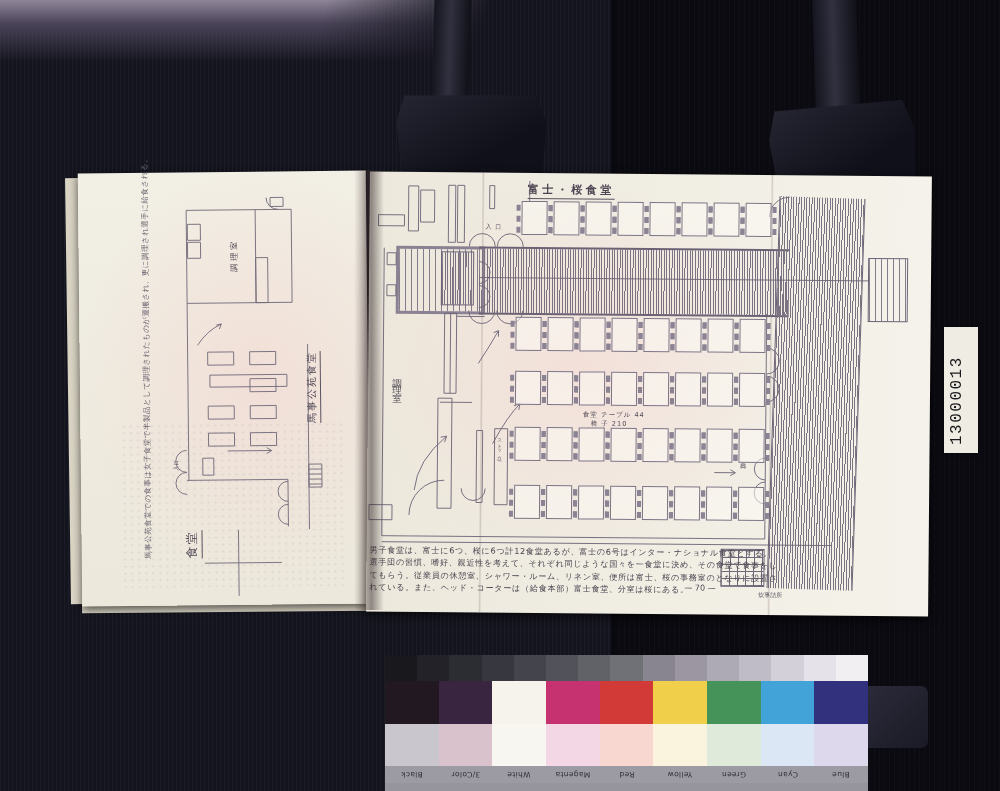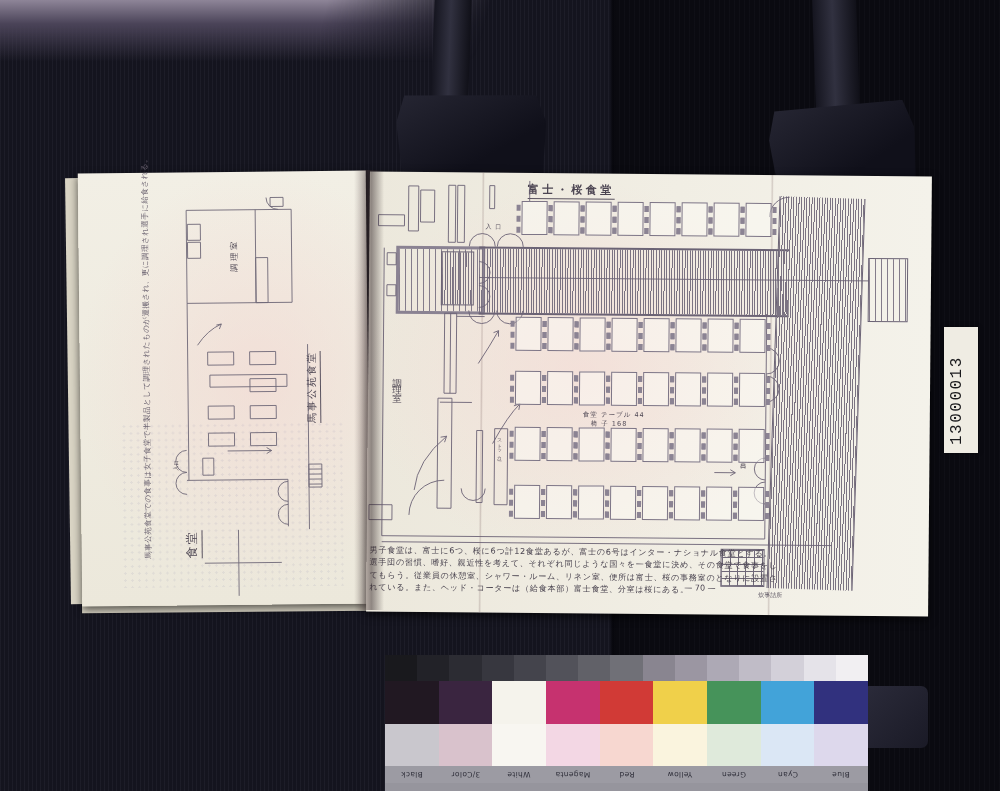--- a/index.html
+++ b/index.html
@@ -217,21 +217,21 @@
         <line x1="72" y1="230" x2="104" y2="230"></line>
       </g>
     </svg>
 
     <div class="abs vert jp" style="left:22px;top:199px;font-size:9.5px;letter-spacing:7px;">調理室</div>
     <div class="abs small-lab" style="left:116px;top:50px;">入 口</div>
     <div class="abs vert small-lab" style="left:371px;top:283px;letter-spacing:1px;">出口</div>
     <div class="abs vert" style="left:129px;top:262px;font-size:5px;color:#5a5360;">ストッカー</div>
     <div class="abs" style="left:215px;top:237px;font-size:6.5px;line-height:9px;color:#4c4552;letter-spacing:1px;">
       <div>食堂 テーブル 44</div>
-      <div style="padding-left:8px;">椅 子 168</div>
+      <div style="padding-left:8px;">椅 子 210</div>
     </div>
 
     <div class="abs" id="tables-layer" style="left:0;top:0;width:562px;height:440px;">
         <div class="tbl" style="left: 152px; top: 28px; width: 24px; height: 32px;">
           <div class="chair" style="left: -6px; top: 3px;"></div>
           <div class="chair" style="left: -6px; top: 14px;"></div>
           <div class="chair" style="left: -6px; top: 25px;"></div>
           <div class="chair" style="left: 26px; top: 3px;"></div>
           <div class="chair" style="left: 26px; top: 14px;"></div>
           <div class="chair" style="left: 26px; top: 25px;"></div>

